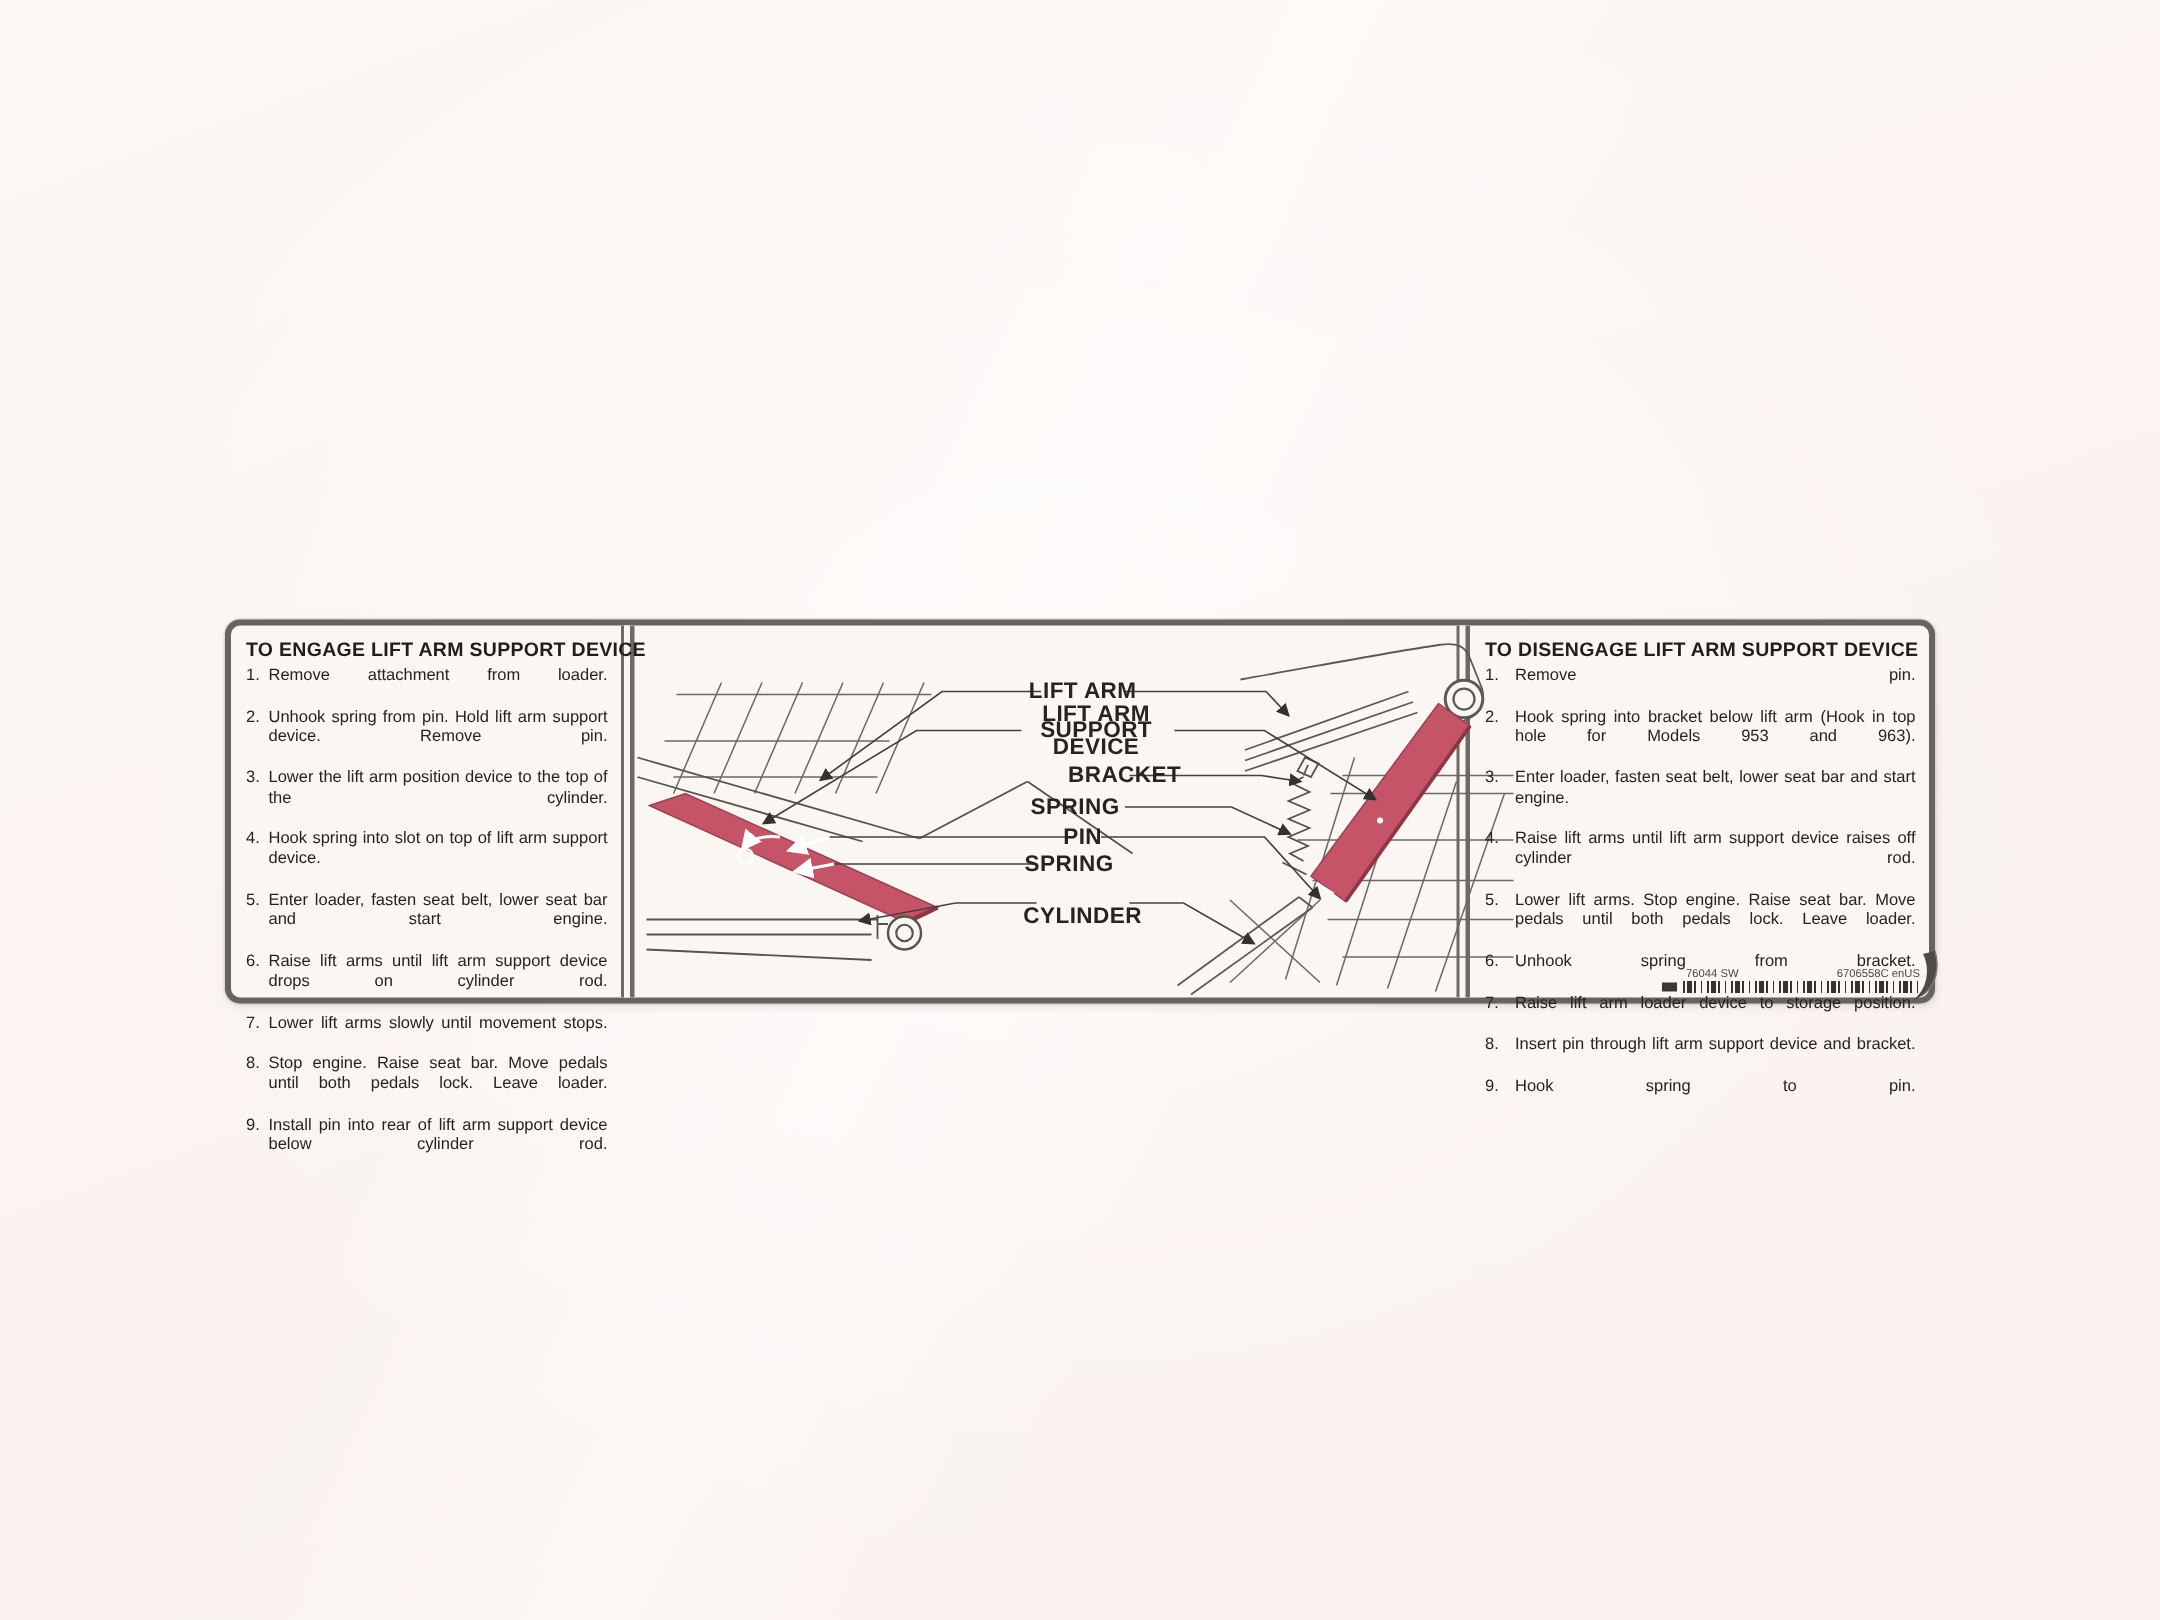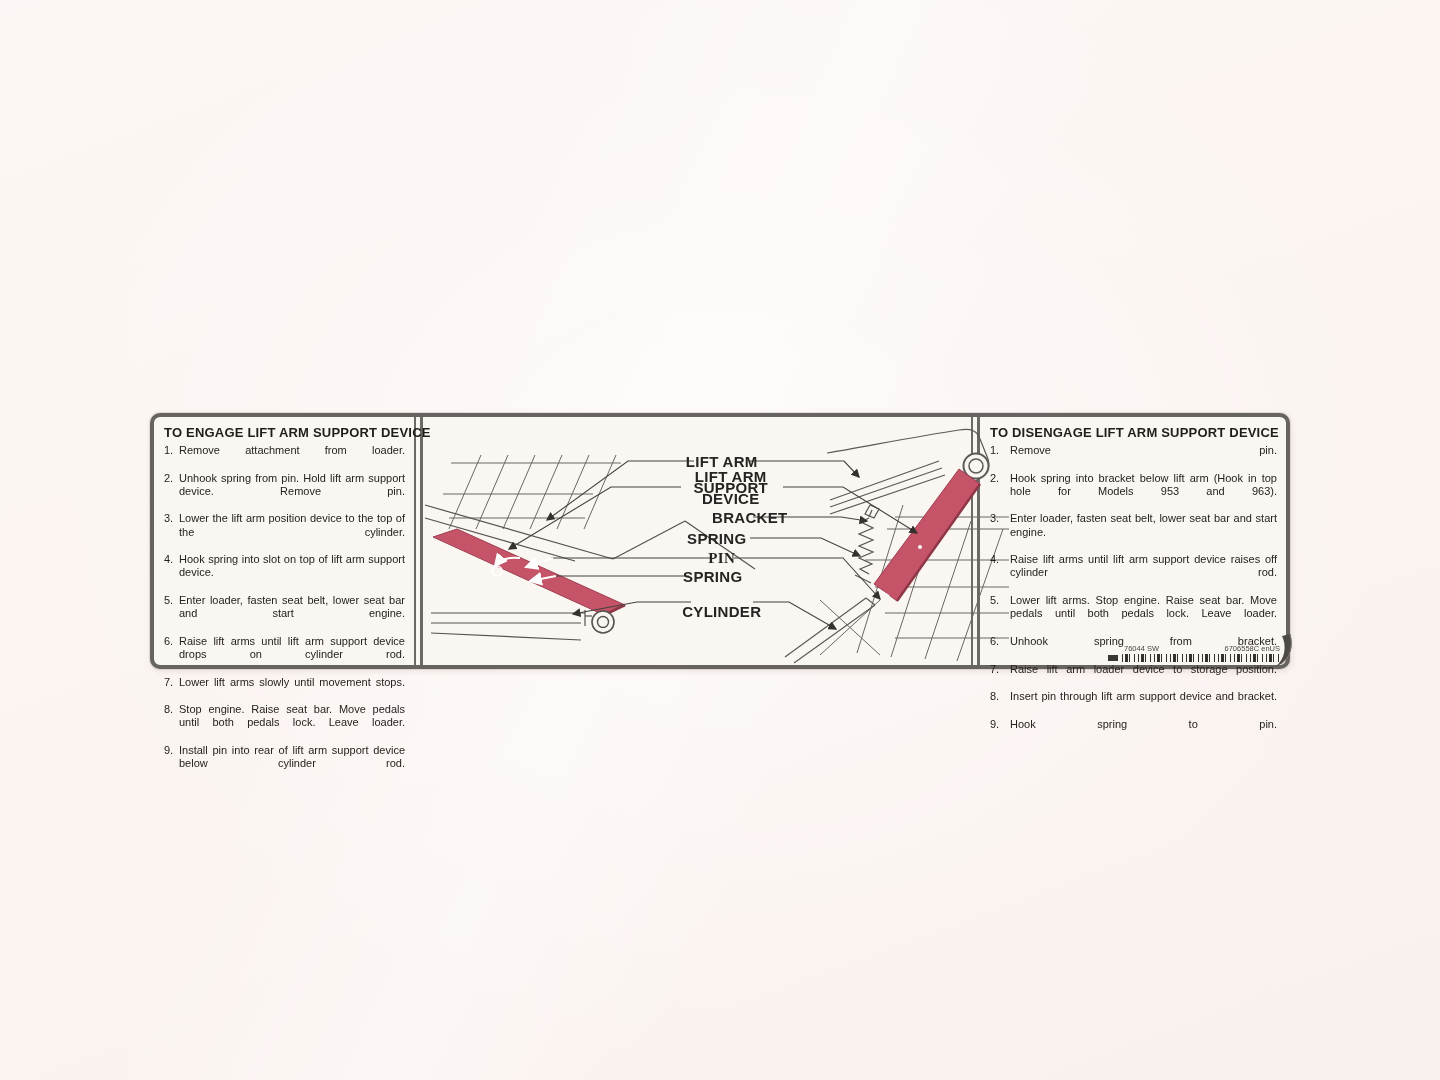--- a/index.html
+++ b/index.html
@@ -227,21 +227,21 @@
         <g stroke="#ffffff" stroke-width="2" fill="none">
           <path d="M130,141 L103,150" marker-end="url(#arrw)"></path>
           <path d="M133,159 L107,164" marker-end="url(#arrw)"></path>
         </g>
       </svg>
 
       <div class="callout" style="left:299px; top:44px;">LIFT ARM</div>
       <div class="callout wrap" style="left:308px; top:70px;">LIFT ARM SUPPORT DEVICE</div>
       <div class="callout" style="left:299px; top:100px;margin-left:28px;">BRACKET</div>
       <div class="callout" style="left:294px; top:121px;">SPRING</div>
-      <div class="callout" style="left:299px; top:141px;font-family:Liberation Serif, serif;">PIN</div>
+      <div class="callout" style="left:299px; top:141px;">PIN</div>
       <div class="callout" style="left:290px; top:159px;">SPRING</div>
       <div class="callout" style="left:299px; top:194px;">CYLINDER</div>
     </div>
   </section>
 
   <div class="vdivider"></div>
 
   <section class="panel panel-right">
     <h2 class="panel-title">TO DISENGAGE LIFT ARM SUPPORT DEVICE</h2>
     <ol class="steps">

